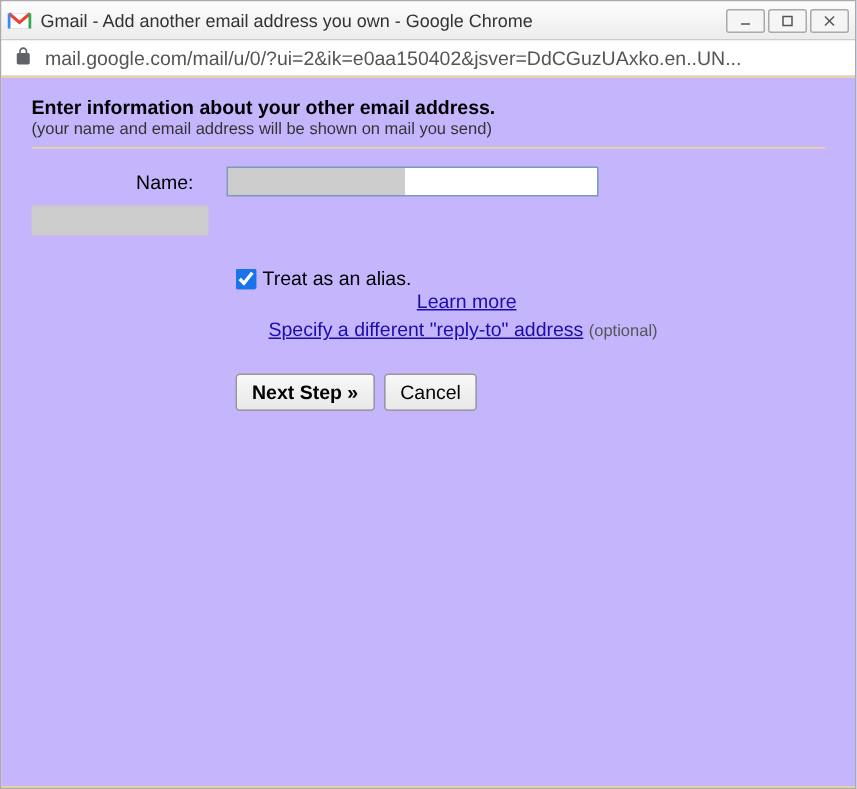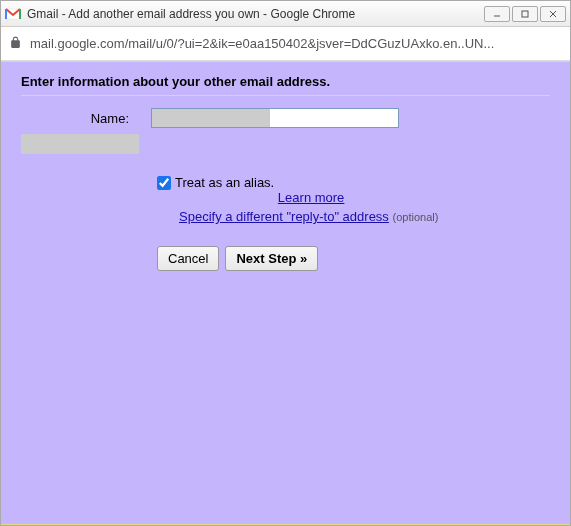--- a/index.html
+++ b/index.html
@@ -41,21 +41,21 @@
     .win-btn {
       width: 26px; height: 16px;
       border: 1px solid #aaa;
       border-radius: 2px;
       background: #f5f5f5;
       display: flex; align-items: center; justify-content: center;
       font-size: 10px; color: #555;
       cursor: pointer;
     }
     .addrbar {
-      height: 34px;
+      height: 24px;
       display: flex;
       align-items: center;
       padding: 0 8px;
       background: #fff;
       border-bottom: 1px solid #ddd;
       font-size: 13px;
       color: #555;
     }
     .lock-icon { margin-right: 8px; color: #5f6368; flex-shrink: 0;}
     .url-text { white-space: nowrap; overflow: hidden; text-overflow: ellipsis; color: #555;}
@@ -202,20 +202,21 @@
           <path d="M18 8h-1V6c0-2.76-2.24-5-5-5S7 3.24 7 6v2H6c-1.1 0-2 .9-2 2v10c0 1.1.9 2 2 2h12c1.1 0 2-.9 2-2V10c0-1.1-.9-2-2-2zM9 6c0-1.66 1.34-3 3-3s3 1.34 3 3v2H9V6z"></path>
         </svg>
     </span>
     <span class="url-text">mail.google.com/mail/u/0/?ui=2&amp;ik=e0aa150402&amp;jsver=DdCGuzUAxko.en..UN...</span>
   </div>
 
   <div class="content">
     <div class="body-panel">
       <div class="intro">
         <div class="lead">Enter information about your other email address.</div>
+        <div class="sub">(your name and email address will be shown on mail you send)</div>
       </div>
 
       <div class="form-row">
         <div class="label">Name:</div>
         <input type="text" class="name-input partial" value="" style="">
       </div>
 
       <div class="form-row">
         <div class="email-input"></div>
       </div>
@@ -227,18 +228,18 @@
         <a class="link">Learn more</a>
       </div>
 
       <div class="reply-to-row">
         <a class="link">Specify a different "reply-to" address</a>
         <span> </span>
         <span class="optional">(optional)</span>
       </div>
 
       <div class="buttons">
+        <button class="form-btn primary">Next Step »</button>
         <button class="form-btn">Cancel</button>
-        <button class="form-btn primary">Next Step »</button>
       </div>
     </div>
   </div>
 </div>
 
 </body></html>

